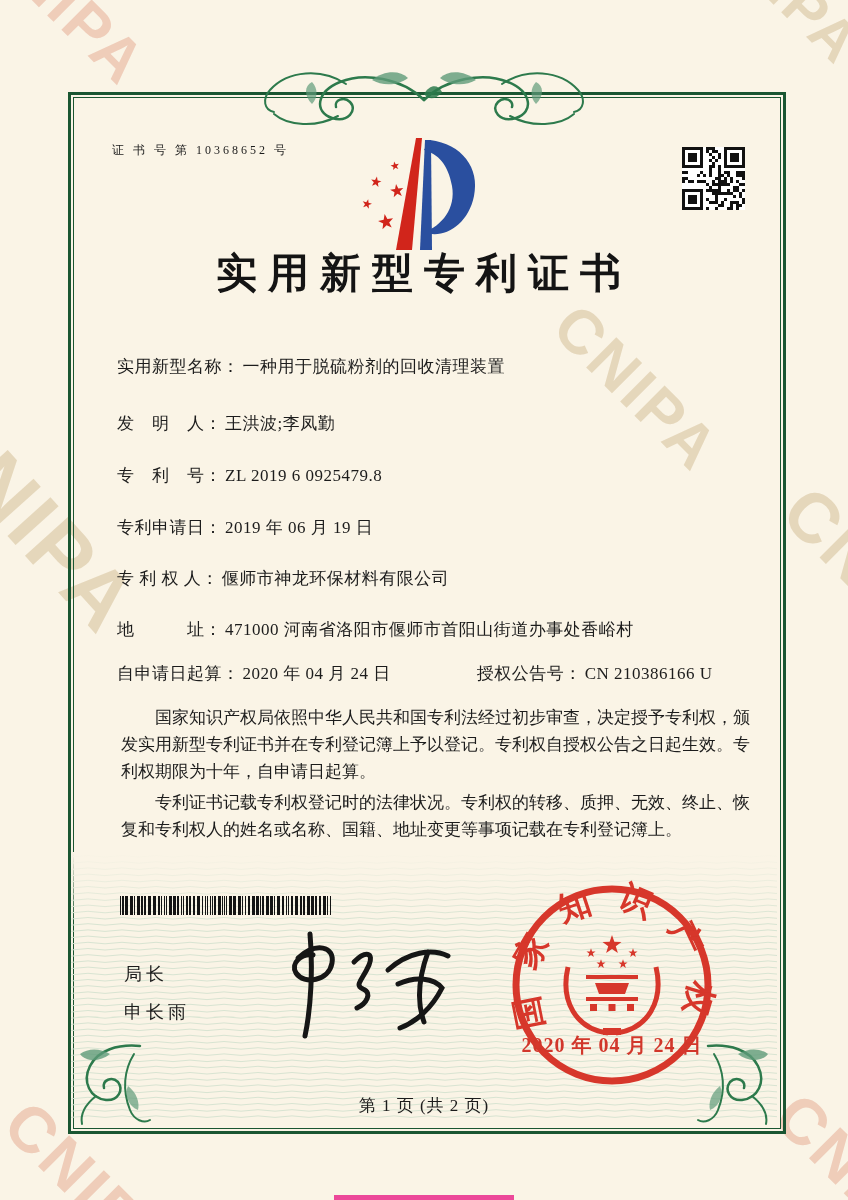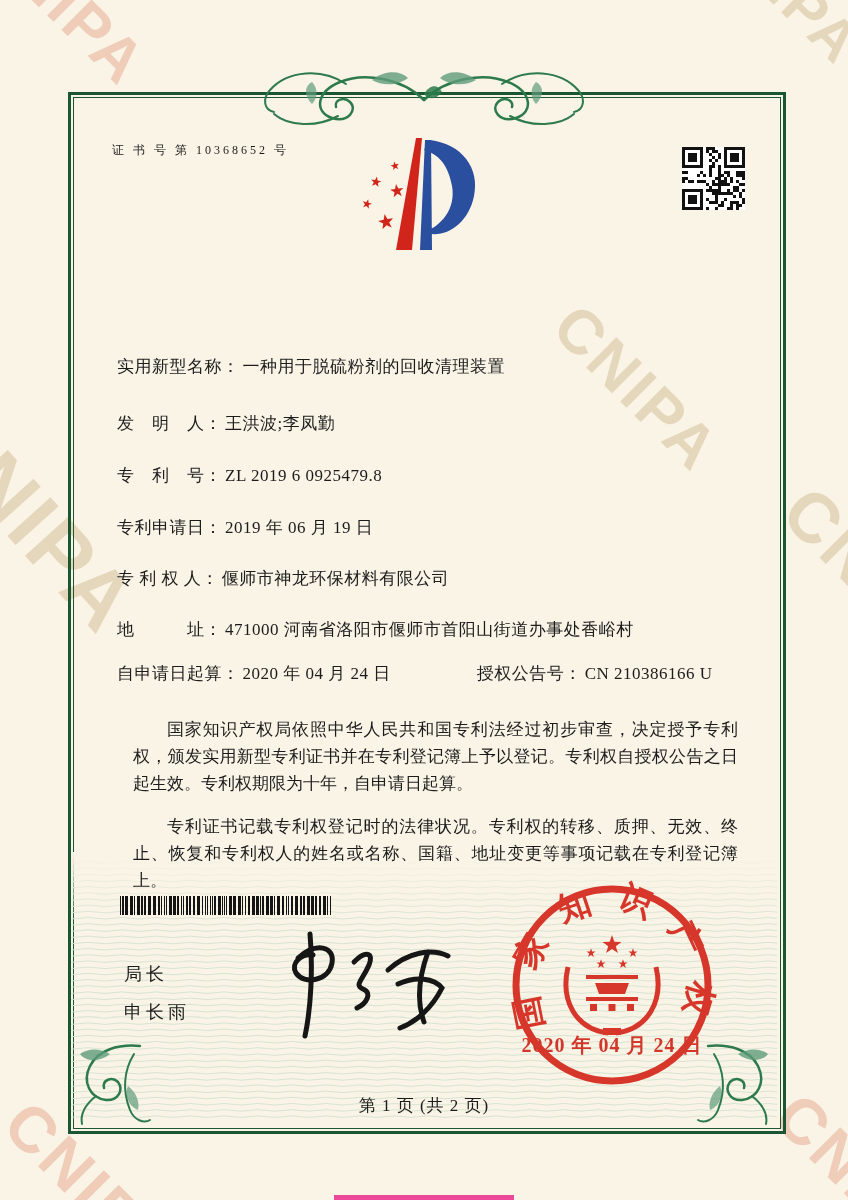--- a/index.html
+++ b/index.html
@@ -15,21 +15,21 @@
   .frame-inner{position:absolute;inset:2px;border:1px solid #1a5632}
   .cert-no{position:absolute;left:112px;top:142px;font-size:12px;letter-spacing:3px}
   .title{position:absolute;left:0;right:0;top:246px;text-align:center;font-size:41px;
          font-weight:bold;letter-spacing:11px;color:#141414}
   .row{position:absolute;left:117px;font-size:17px;letter-spacing:.5px;white-space:nowrap}
   .row .lbl{margin-right:3px}
   .row .pair2{margin-left:86px}
   .r1{top:355px}.r2{top:412px}.r3{top:464px}.r4{top:516px}.r5{top:567px}.r6{top:618px}.r7{top:662px}
   .body-text{position:absolute;left:117px;top:700px;width:637px;font-size:17px;
              line-height:27px;text-align:justify}
-  .body-text p{margin:16px;text-indent:2em}
+  .body-text p{margin:4px;text-indent:2em}
   .waves-wrap{position:absolute;left:71px;top:852px;width:706px;height:273px;overflow:hidden}
   .waves-fade{position:absolute;left:71px;top:852px;width:706px;height:70px;
               background:linear-gradient(#faf4e6,rgba(250,244,230,0))}
   .barcode{position:absolute;left:120px;top:896px;width:216px;height:19px}
   .barcode span{position:absolute;top:0;height:100%;background:#141414}
   .issuer-title{position:absolute;left:124px;top:962px;font-size:18px;letter-spacing:4px}
   .issuer-name{position:absolute;left:124px;top:1000px;font-size:18px;letter-spacing:4px}
   .pageinfo{position:absolute;left:0;right:0;top:1094px;text-align:center;font-size:17px;letter-spacing:1px}
   .cont{position:absolute;left:50%;transform:translateX(-50%);top:1195px;background:#ec4899;
         padding:25px 18px;font-size:16px;letter-spacing:2px}
@@ -273,20 +273,21 @@
       <rect x="57" y="57" width="3" height="3" fill="#111"></rect>
       <rect x="60" y="24" width="3" height="3" fill="#111"></rect>
       <rect x="60" y="27" width="3" height="3" fill="#111"></rect>
       <rect x="60" y="30" width="3" height="3" fill="#111"></rect>
       <rect x="60" y="36" width="3" height="3" fill="#111"></rect>
       <rect x="60" y="42" width="3" height="3" fill="#111"></rect>
       <rect x="60" y="51" width="3" height="3" fill="#111"></rect>
       <rect x="60" y="54" width="3" height="3" fill="#111"></rect>
     </svg>
 
+  <div class="title">实用新型专利证书</div>
 
   <div class="row r1">
     <span class="lbl">实用新型名称：</span><span>一种用于脱硫粉剂的回收清理装置</span>
   </div>
   <div class="row r2">
     <span class="lbl">发　明　人：</span><span>王洪波;李凤勤</span>
   </div>
   <div class="row r3">
     <span class="lbl">专　利　号：</span><span>ZL 2019 6 0925479.8</span>
   </div>

